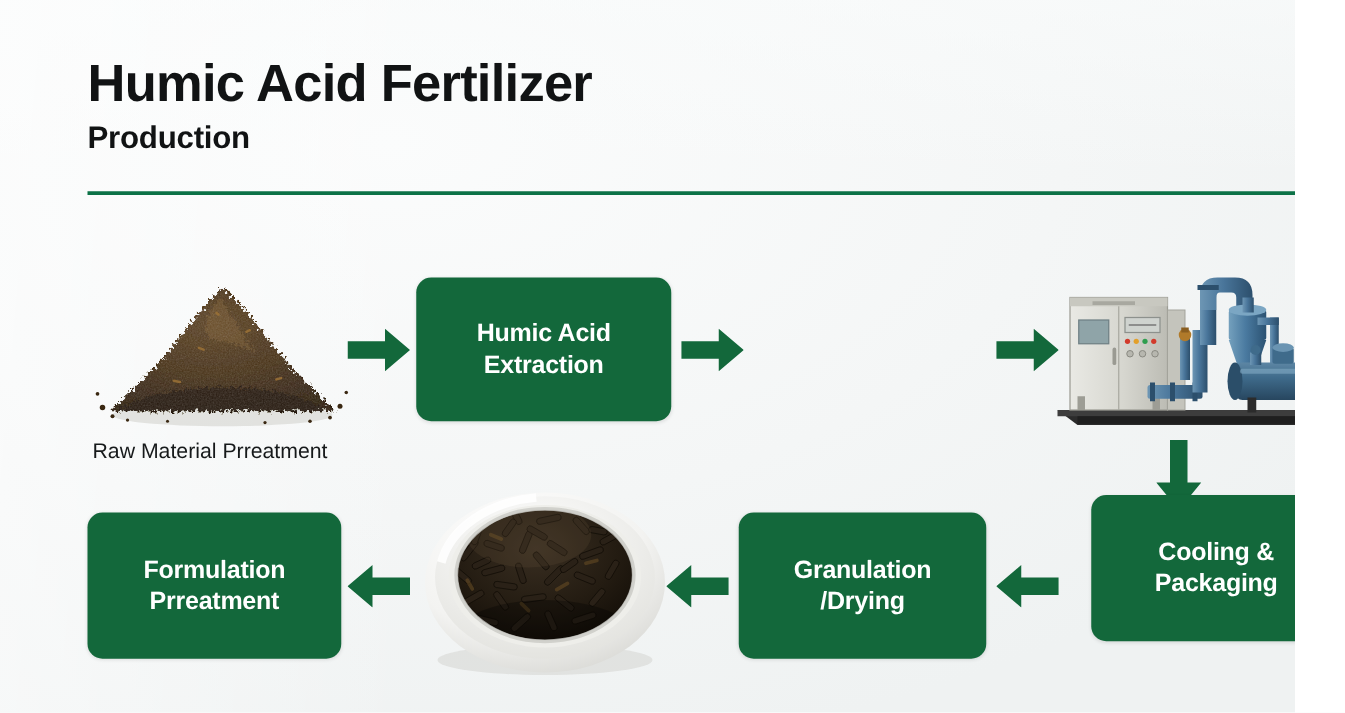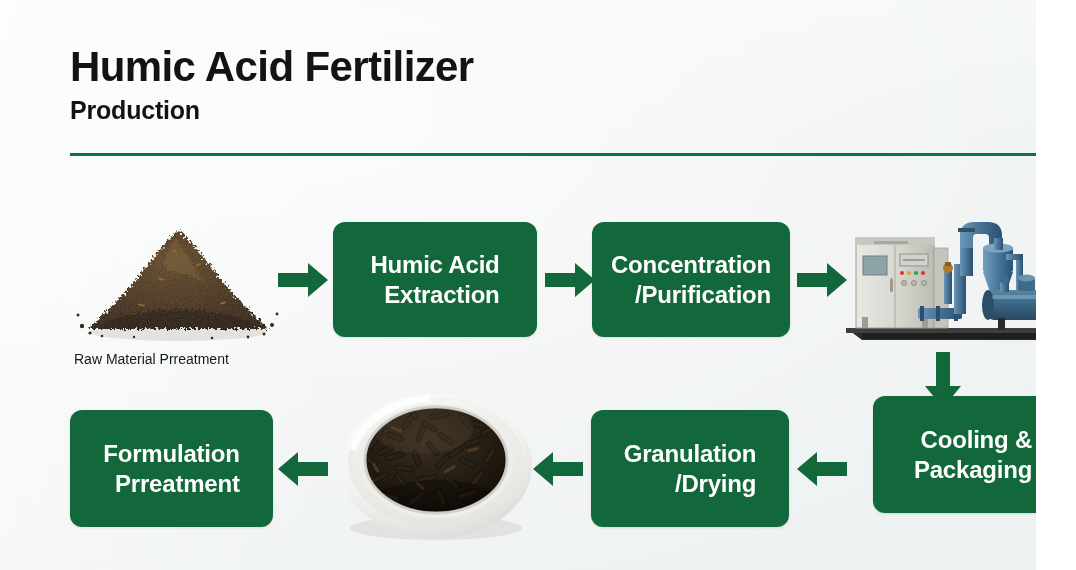--- a/index.html
+++ b/index.html
@@ -65,22 +65,22 @@
 
   
   .pbox {
     position: absolute;
     background: #13683b;
     border-radius: 12px;
     color: #ffffff;
     display: flex;
     align-items: center;
     justify-content: center;
-    text-align: right;
-    font-size: 24px;
+    text-align: center;
+    font-size: 20px;
     font-weight: bold;
     line-height: 1.22;
     letter-spacing: -0.2px;
     box-shadow: 0 1px 3px rgba(0,0,0,0.10);
     z-index: 3;
     padding: 0 6px;
     box-sizing: border-box;
   }
   .pbox span { display: block; white-space: pre-line; }
 
@@ -90,21 +90,21 @@
 
   
   .soil-wrap {
     position: absolute;
     z-index: 2;
   }
   .soil-svg { display: block; }
 
   .caption {
     position: absolute;
-    font-size: 14px;
+    font-size: 17px;
     color: #16191a;
     white-space: nowrap;
     z-index: 4;
   }
 
   
   .machine-wrap { position: absolute; z-index: 2; }
 
   
   .bowl-wrap { position: absolute; z-index: 2; }
@@ -195,24 +195,20 @@
     <span>Humic Acid
 Extraction</span>
   </div>
 
   <div class="arrow" style="left:545px; top:263px;">
     <svg width="50" height="34" viewBox="0 0 50 34">
       <path d="M0,10 L30,10 L30,0 L50,17 L30,34 L30,24 L0,24 Z" fill="#13683b"></path>
     </svg>
   </div>
 
-  <div class="pbox" style="left:592px; top:222px; width:198px; height:115px;">
-    <span>Concentration
-/Purification</span>
-  </div>
 
   <div class="arrow" style="left:797px; top:263px;">
     <svg width="50" height="34" viewBox="0 0 50 34">
       <path d="M0,10 L30,10 L30,0 L50,17 L30,34 L30,24 L0,24 Z" fill="#13683b"></path>
     </svg>
   </div>
 
   <div class="machine-wrap" style="left:840px; top:212px; width:228px; height:140px;">
     <svg width="228" height="140" viewBox="0 0 228 140">
       <defs>

